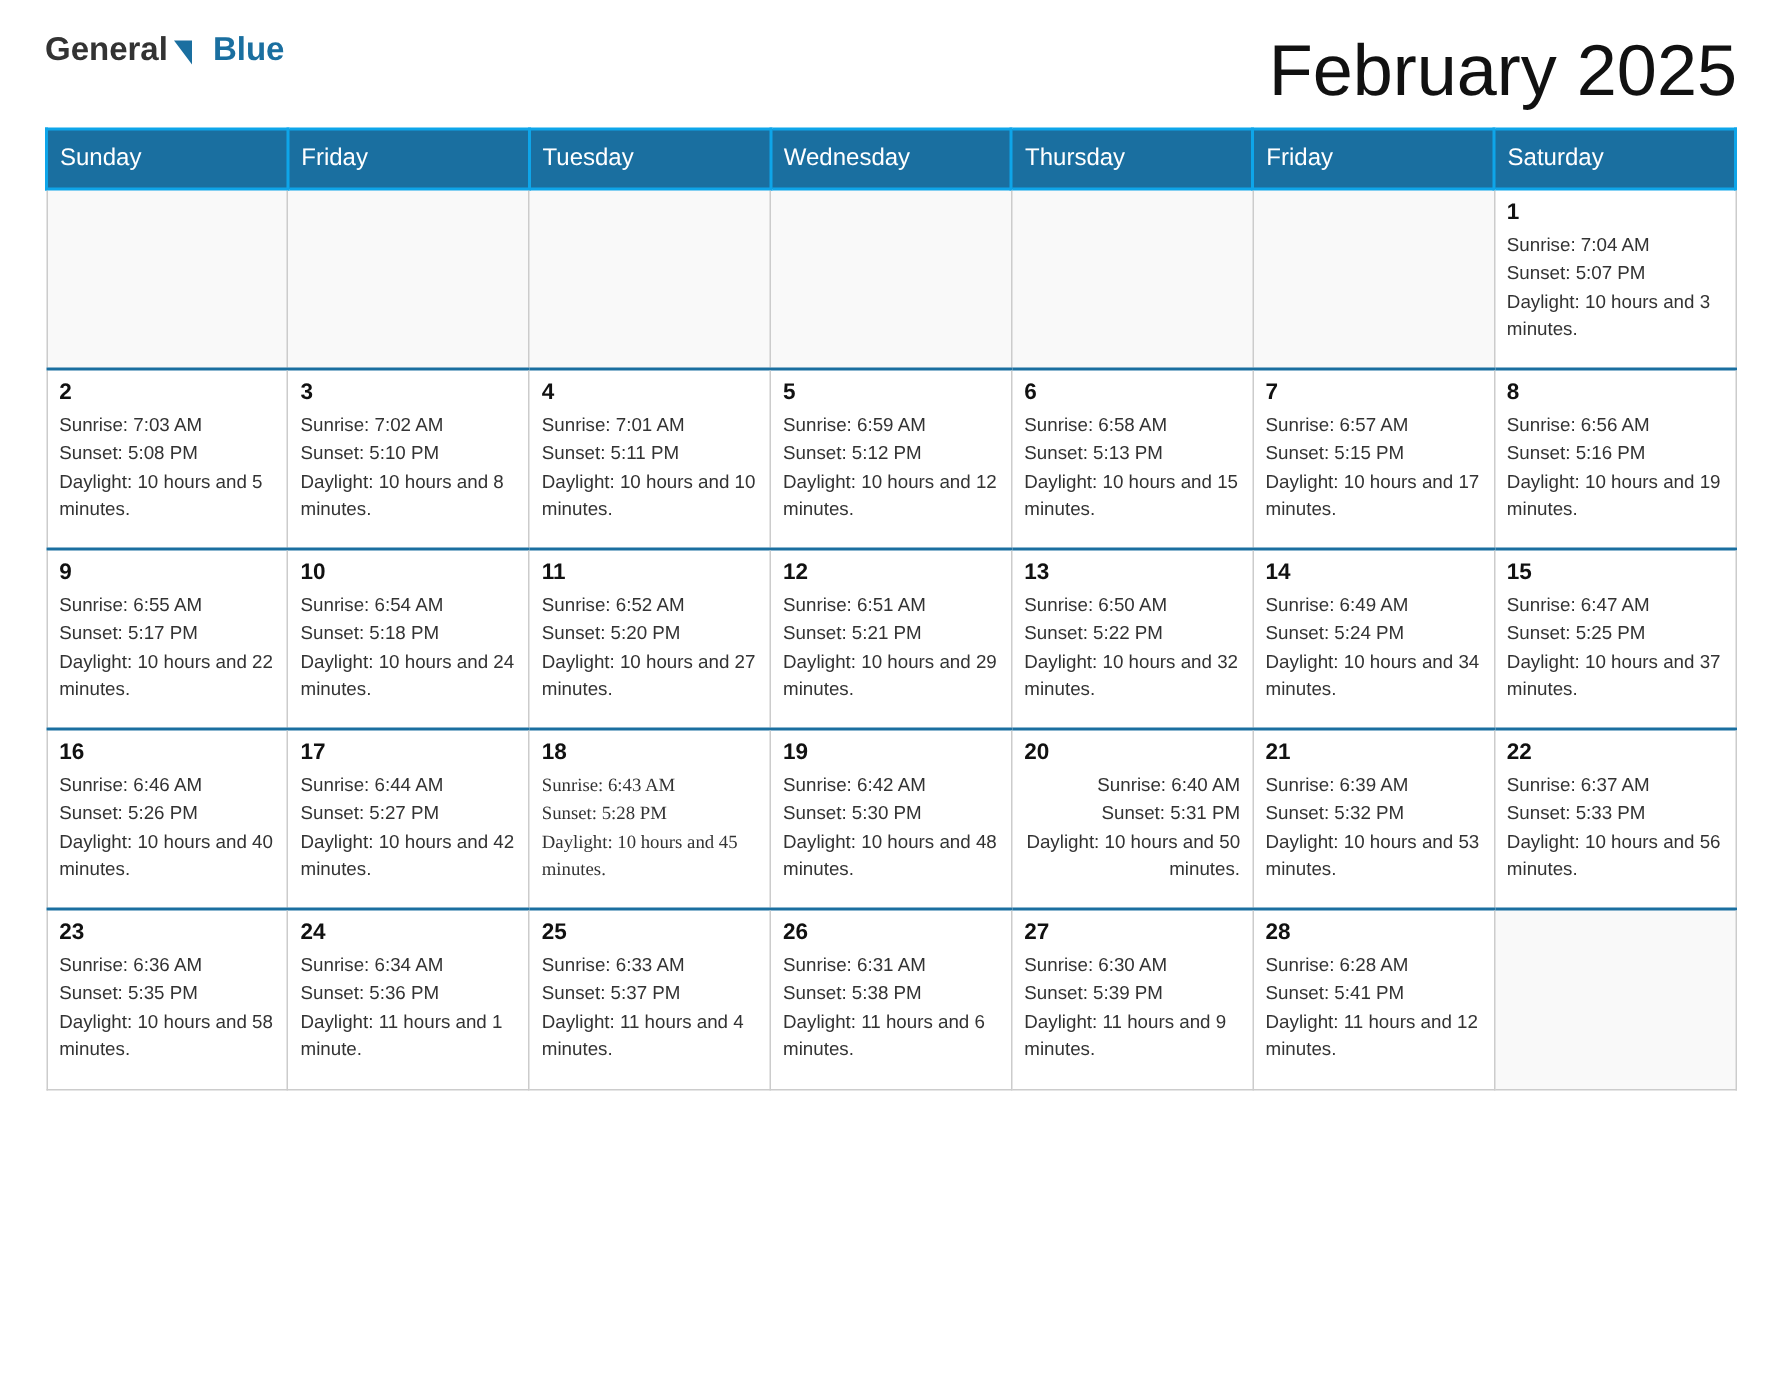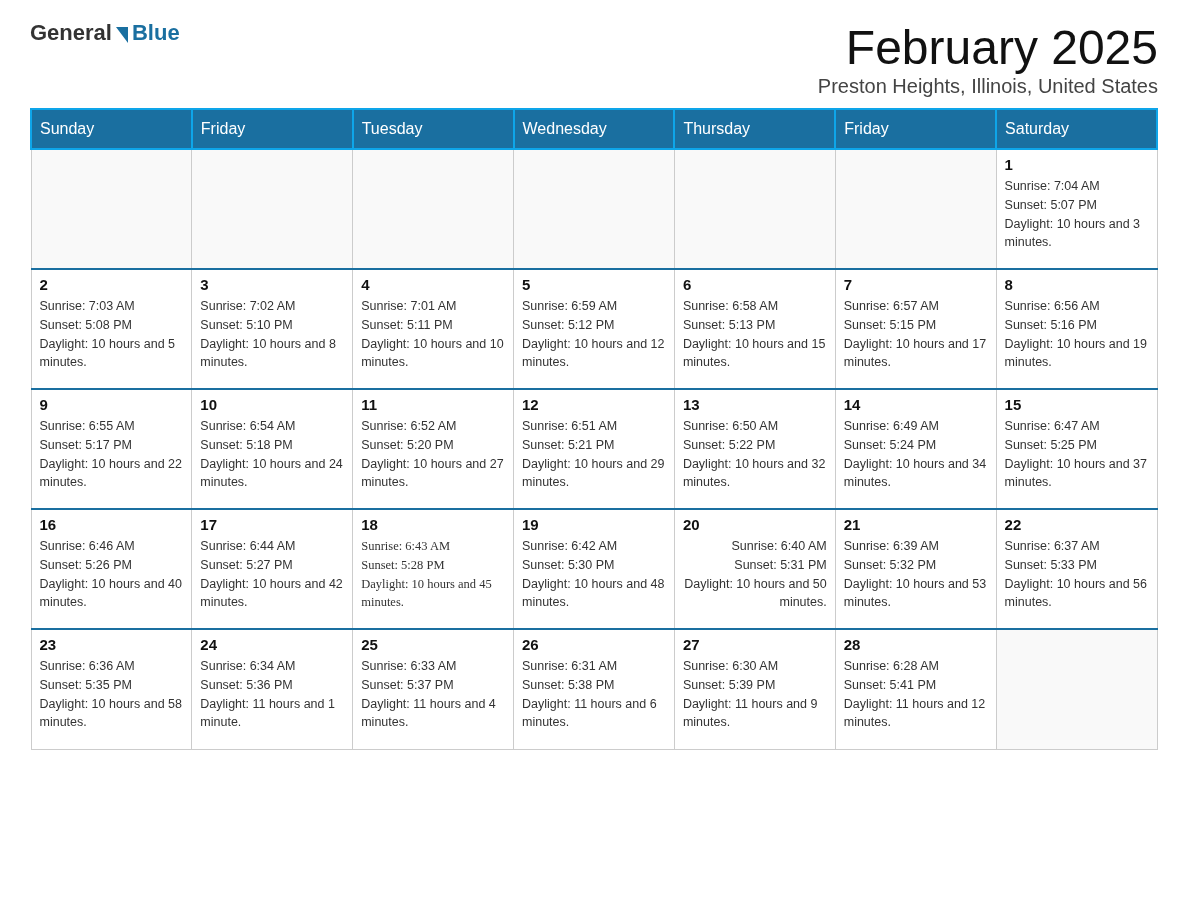--- a/index.html
+++ b/index.html
@@ -35,21 +35,21 @@
       height: 0;
       border-left: 12px solid transparent;
       border-top: 16px solid #1a6fa0;
       margin-left: 4px;
       margin-top: 4px;
     }
     .logo-blue {
       font-size: 22px;
       font-weight: bold;
       color: #1a6fa0;
-      margin-left: 4px;
+      margin-left: 14px;
     }
     .title-section {
       text-align: right;
       margin-left: 27px;
     }
     .title-section h1 {
       font-size: 48px;
       font-weight: normal;
       color: #111;
     }
@@ -105,21 +105,20 @@
 <div class="header">
   <div class="logo">
     <div class="logo-top">
       <span class="logo-general">General</span>
       <div class="logo-arrow"></div>
     </div>
     <span class="logo-blue">Blue</span>
   </div>
   <div class="title-section">
     <h1>February 2025</h1>
-    <h2>Preston Heights, Illinois, United States</h2>
   </div>
 </div>
 
 <table class="calendar">
   <thead>
     <tr>
     <th>Sunday</th>
         <th>Friday</th>
         <th>Tuesday</th>
         <th>Wednesday</th>

